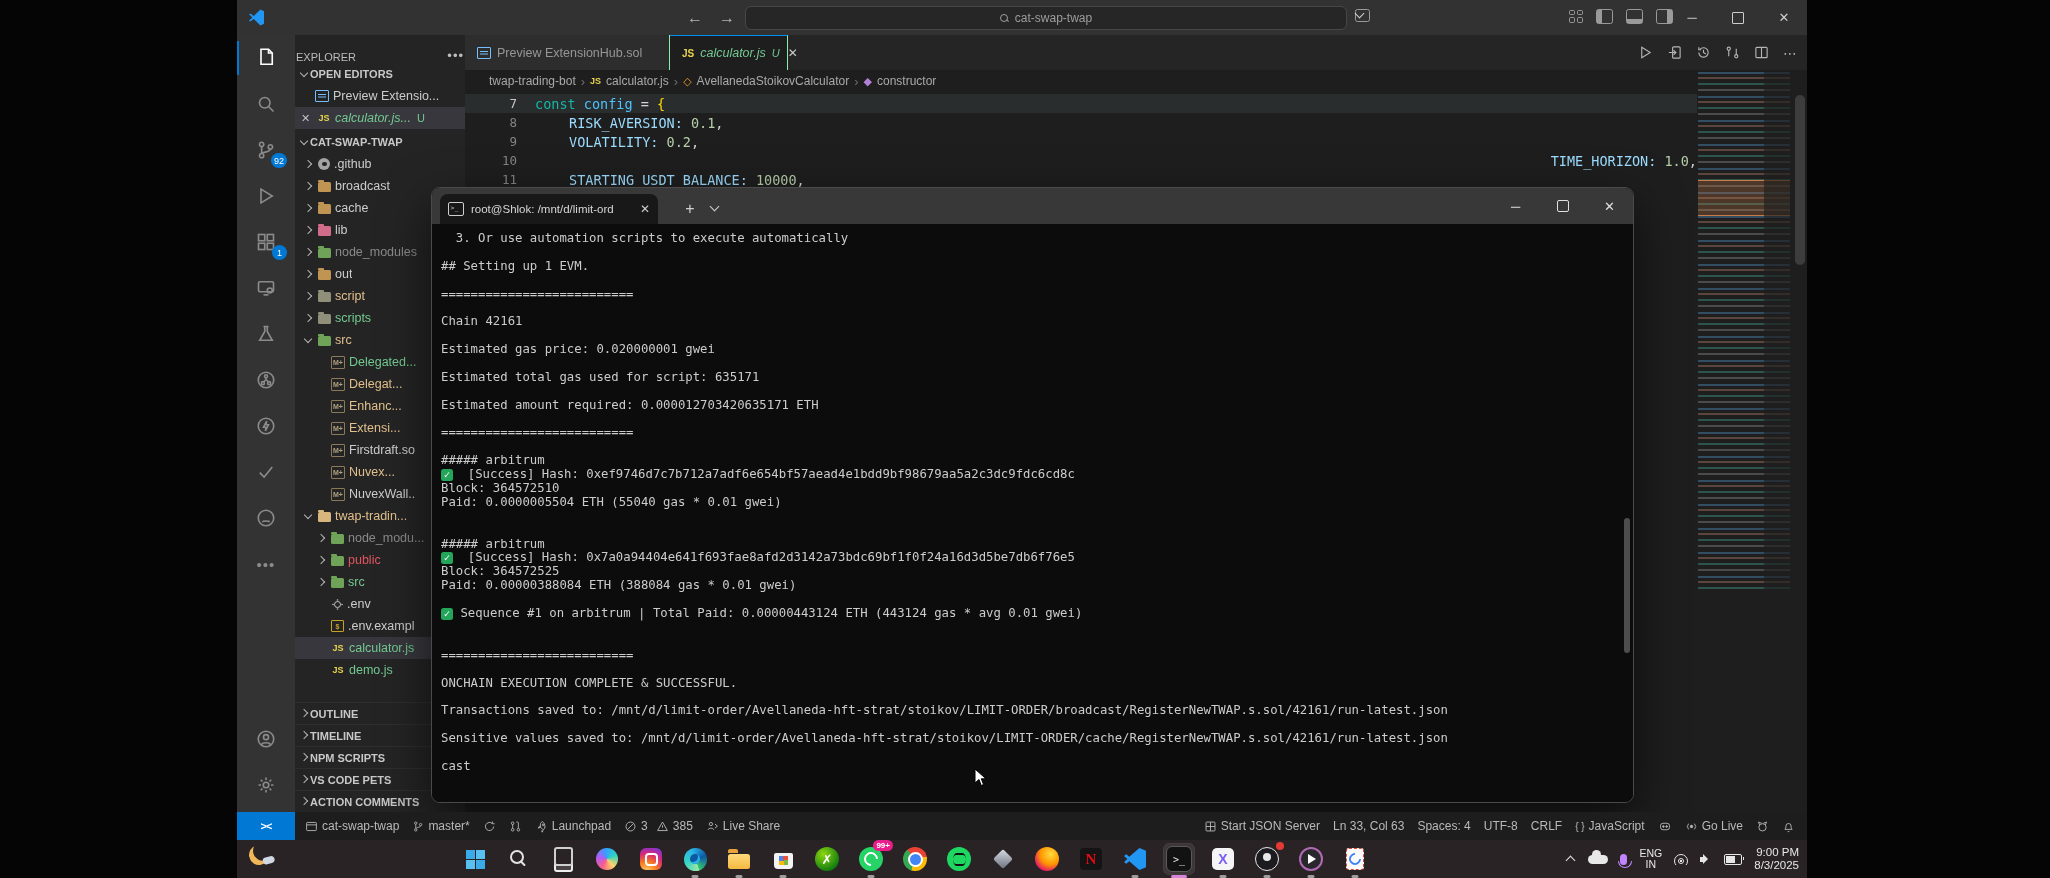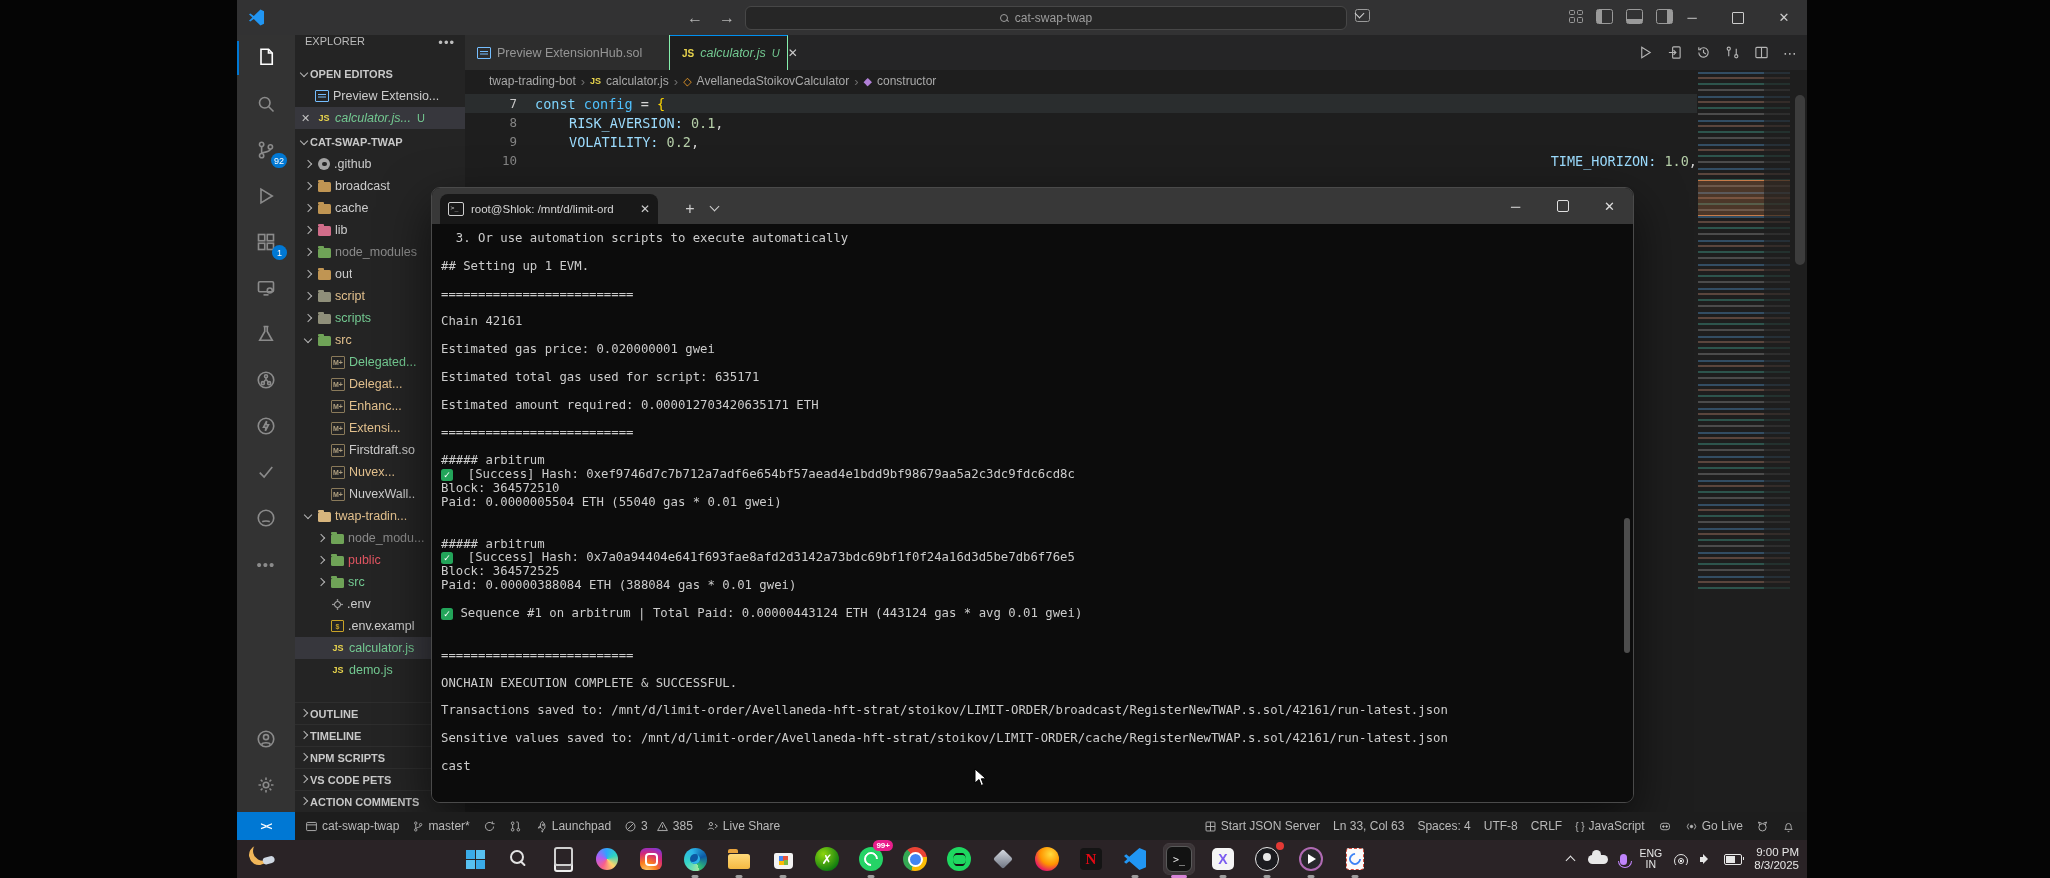--- a/index.html
+++ b/index.html
@@ -38,21 +38,21 @@
   .act-item svg{stroke:#8b8b8b;fill:none;stroke-width:1.3;}
   .act-item.active svg{stroke:#ffffff;}
   .act-item.active::before{content:"";position:absolute;left:0;top:6px;bottom:6px;width:2px;background:#0078d4;}
   .act-badge{position:absolute;right:8px;bottom:5px;min-width:15px;height:15px;border-radius:9px;background:#0078d4;color:#fff;
              font-size:9px;display:flex;align-items:center;justify-content:center;padding:0 3px;box-sizing:border-box;}
   .act-bottom{position:absolute;bottom:4px;left:0;width:58px;}
   .act-dots{color:#8b8b8b;font-size:15px;letter-spacing:1px;}
 
   
   .sidebar{position:absolute;left:58px;top:35px;width:170px;bottom:66px;background:#242424;overflow:hidden;color:#cccccc;}
-  .sb-header{position:absolute;left:0;top:0;width:170px;height:28px;display:flex;align-items:flex-start;padding:0 10px;box-sizing:border-box;
+  .sb-header{position:absolute;left:0;top:0;width:170px;height:28px;display:flex;align-items:flex-end;padding:0 1px;box-sizing:border-box;
              font-size:11px;color:#bbbbbb;}
   .sb-header .dots{margin-left:auto;color:#bdbdbd;font-size:13px;letter-spacing:1px;}
   .sec-row{display:flex;align-items:center;height:22px;font-size:11px;font-weight:bold;color:#c8c8c8;padding-left:4px;box-sizing:border-box;}
   .open-editors{position:absolute;left:0;top:28px;width:170px;}
   .oe-row{display:flex;align-items:center;height:22px;font-size:12.5px;padding-left:20px;box-sizing:border-box;gap:5px;white-space:nowrap;overflow:hidden;}
   .oe-row.row-active{background:#37373d;}
   .oe-close{color:#c2c2c2;font-size:11px;width:12px;flex:none;margin-left:-14px;}
   .project-root{position:absolute;left:0;top:96px;width:170px;}
   .trow{display:flex;align-items:center;height:22px;font-size:12.5px;white-space:nowrap;overflow:hidden;box-sizing:border-box;gap:4px;}
   .trow.selected{background:#37373d;}
@@ -109,21 +109,21 @@
   .bc-sep{color:#6e6e6e;font-size:13px;}
   .bc-js{color:#e8d44d;font-weight:bold;font-size:9px;}
   .bc-class{color:#ee9d28;font-size:11px;}
   .bc-method{color:#b180d7;font-size:11px;}
   .code{position:absolute;left:0;top:57px;right:0;bottom:0;font-family:"DejaVu Sans Mono",monospace;font-size:13.5px;}
   .cline{position:absolute;left:0;right:110px;height:19px;display:flex;align-items:center;}
   .cline .lnum{width:52px;text-align:right;color:#858585;font-size:12.5px;flex:none;}
   .cline .ltext{margin-left:18px;white-space:pre;}
   .cline.current{background:#2a2d2e;}
   .cline.current .lnum{color:#c6c6c6;}
-  .tok-kw{color:#7dd3fc;}
+  .tok-kw{color:#14b8a6;}
   .tok-var{color:#4fc1ff;}
   .tok-op{color:#d4d4d4;}
   .tok-brace{color:#ffd700;}
   .tok-prop{color:#9cdcfe;}
   .tok-num{color:#b5cea8;}
   .indent1{padding-left:34px;}
   .minimap{position:absolute;right:17px;top:37px;width:92px;height:520px;
     background:repeating-linear-gradient(180deg, rgba(86,156,214,.38) 0 2px, transparent 2px 5px, rgba(206,145,120,.35) 5px 7px, transparent 7px 11px, rgba(78,201,176,.32) 11px 13px, transparent 13px 17px, rgba(212,212,212,.25) 17px 19px, transparent 19px 24px);
     -webkit-mask:linear-gradient(90deg,#000 0 72%,rgba(0,0,0,.35) 72% 100%);}
   .minimap-hl{position:absolute;left:-2px;top:108px;width:96px;height:34px;border:1px solid #c77b49;background:rgba(199,123,73,.28);}
@@ -644,20 +644,24 @@
         <span class="ltext indent1"><span class="tok-prop">RISK_AVERSION:</span><span class="tok-num"> 0.1</span><span class="tok-op">,</span></span>
       </div>
       <div class="cline" style="top:40px;">
         <span class="lnum">9</span>
         <span class="ltext indent1"><span class="tok-prop">VOLATILITY:</span><span class="tok-num"> 0.2</span><span class="tok-op">,</span></span>
       </div>
       <div class="cline" style="top:59px;justify-content:space-between;">
         <span class="lnum">10</span>
         <span class="ltext indent1"><span class="tok-prop">TIME_HORIZON:</span><span class="tok-num"> 1.0</span><span class="tok-op">,</span></span>
       </div>
+      <div class="cline" style="top:78px;">
+        <span class="lnum">11</span>
+        <span class="ltext indent1"><span class="tok-prop">STARTING_USDT_BALANCE:</span><span class="tok-num"> 10000</span><span class="tok-op">,</span></span>
+      </div>
     </div>
     <div class="minimap">
           <div class="minimap-hl"></div>
         </div>
     <div class="edscroll"></div>
   </div>
 
   <div class="termwin">
     <div class="term-titlebar">
       <div class="term-tab">

